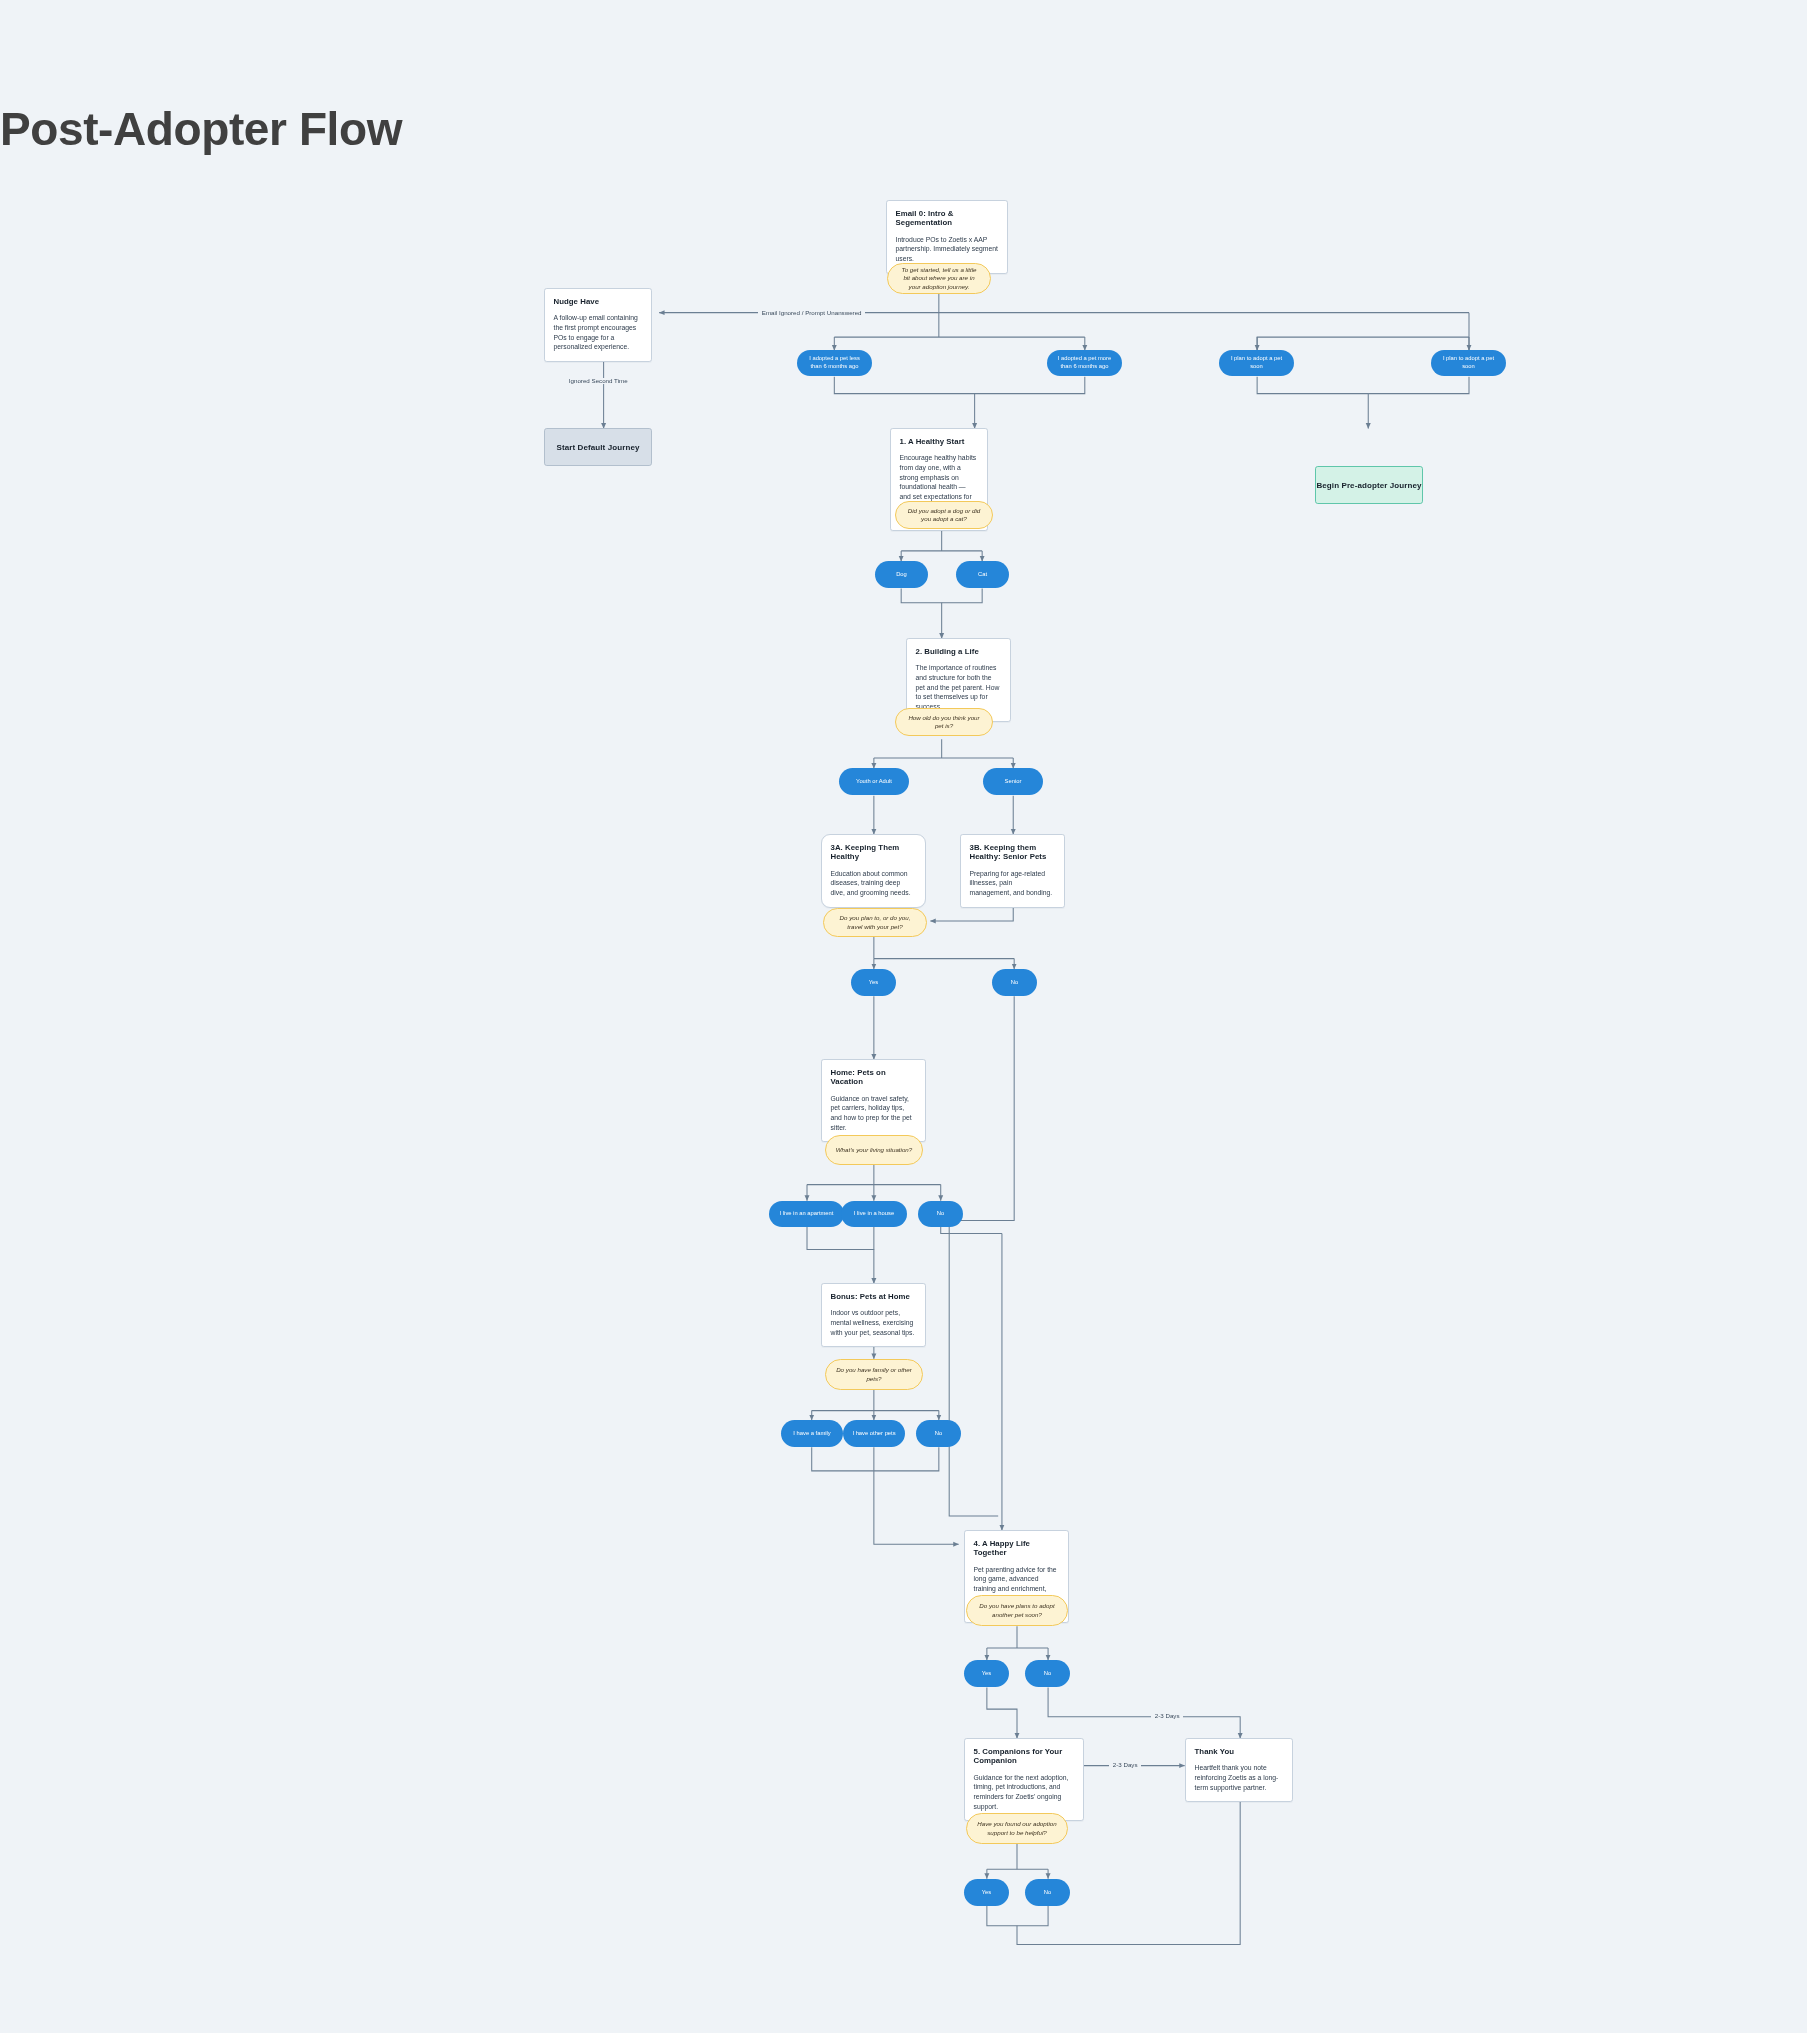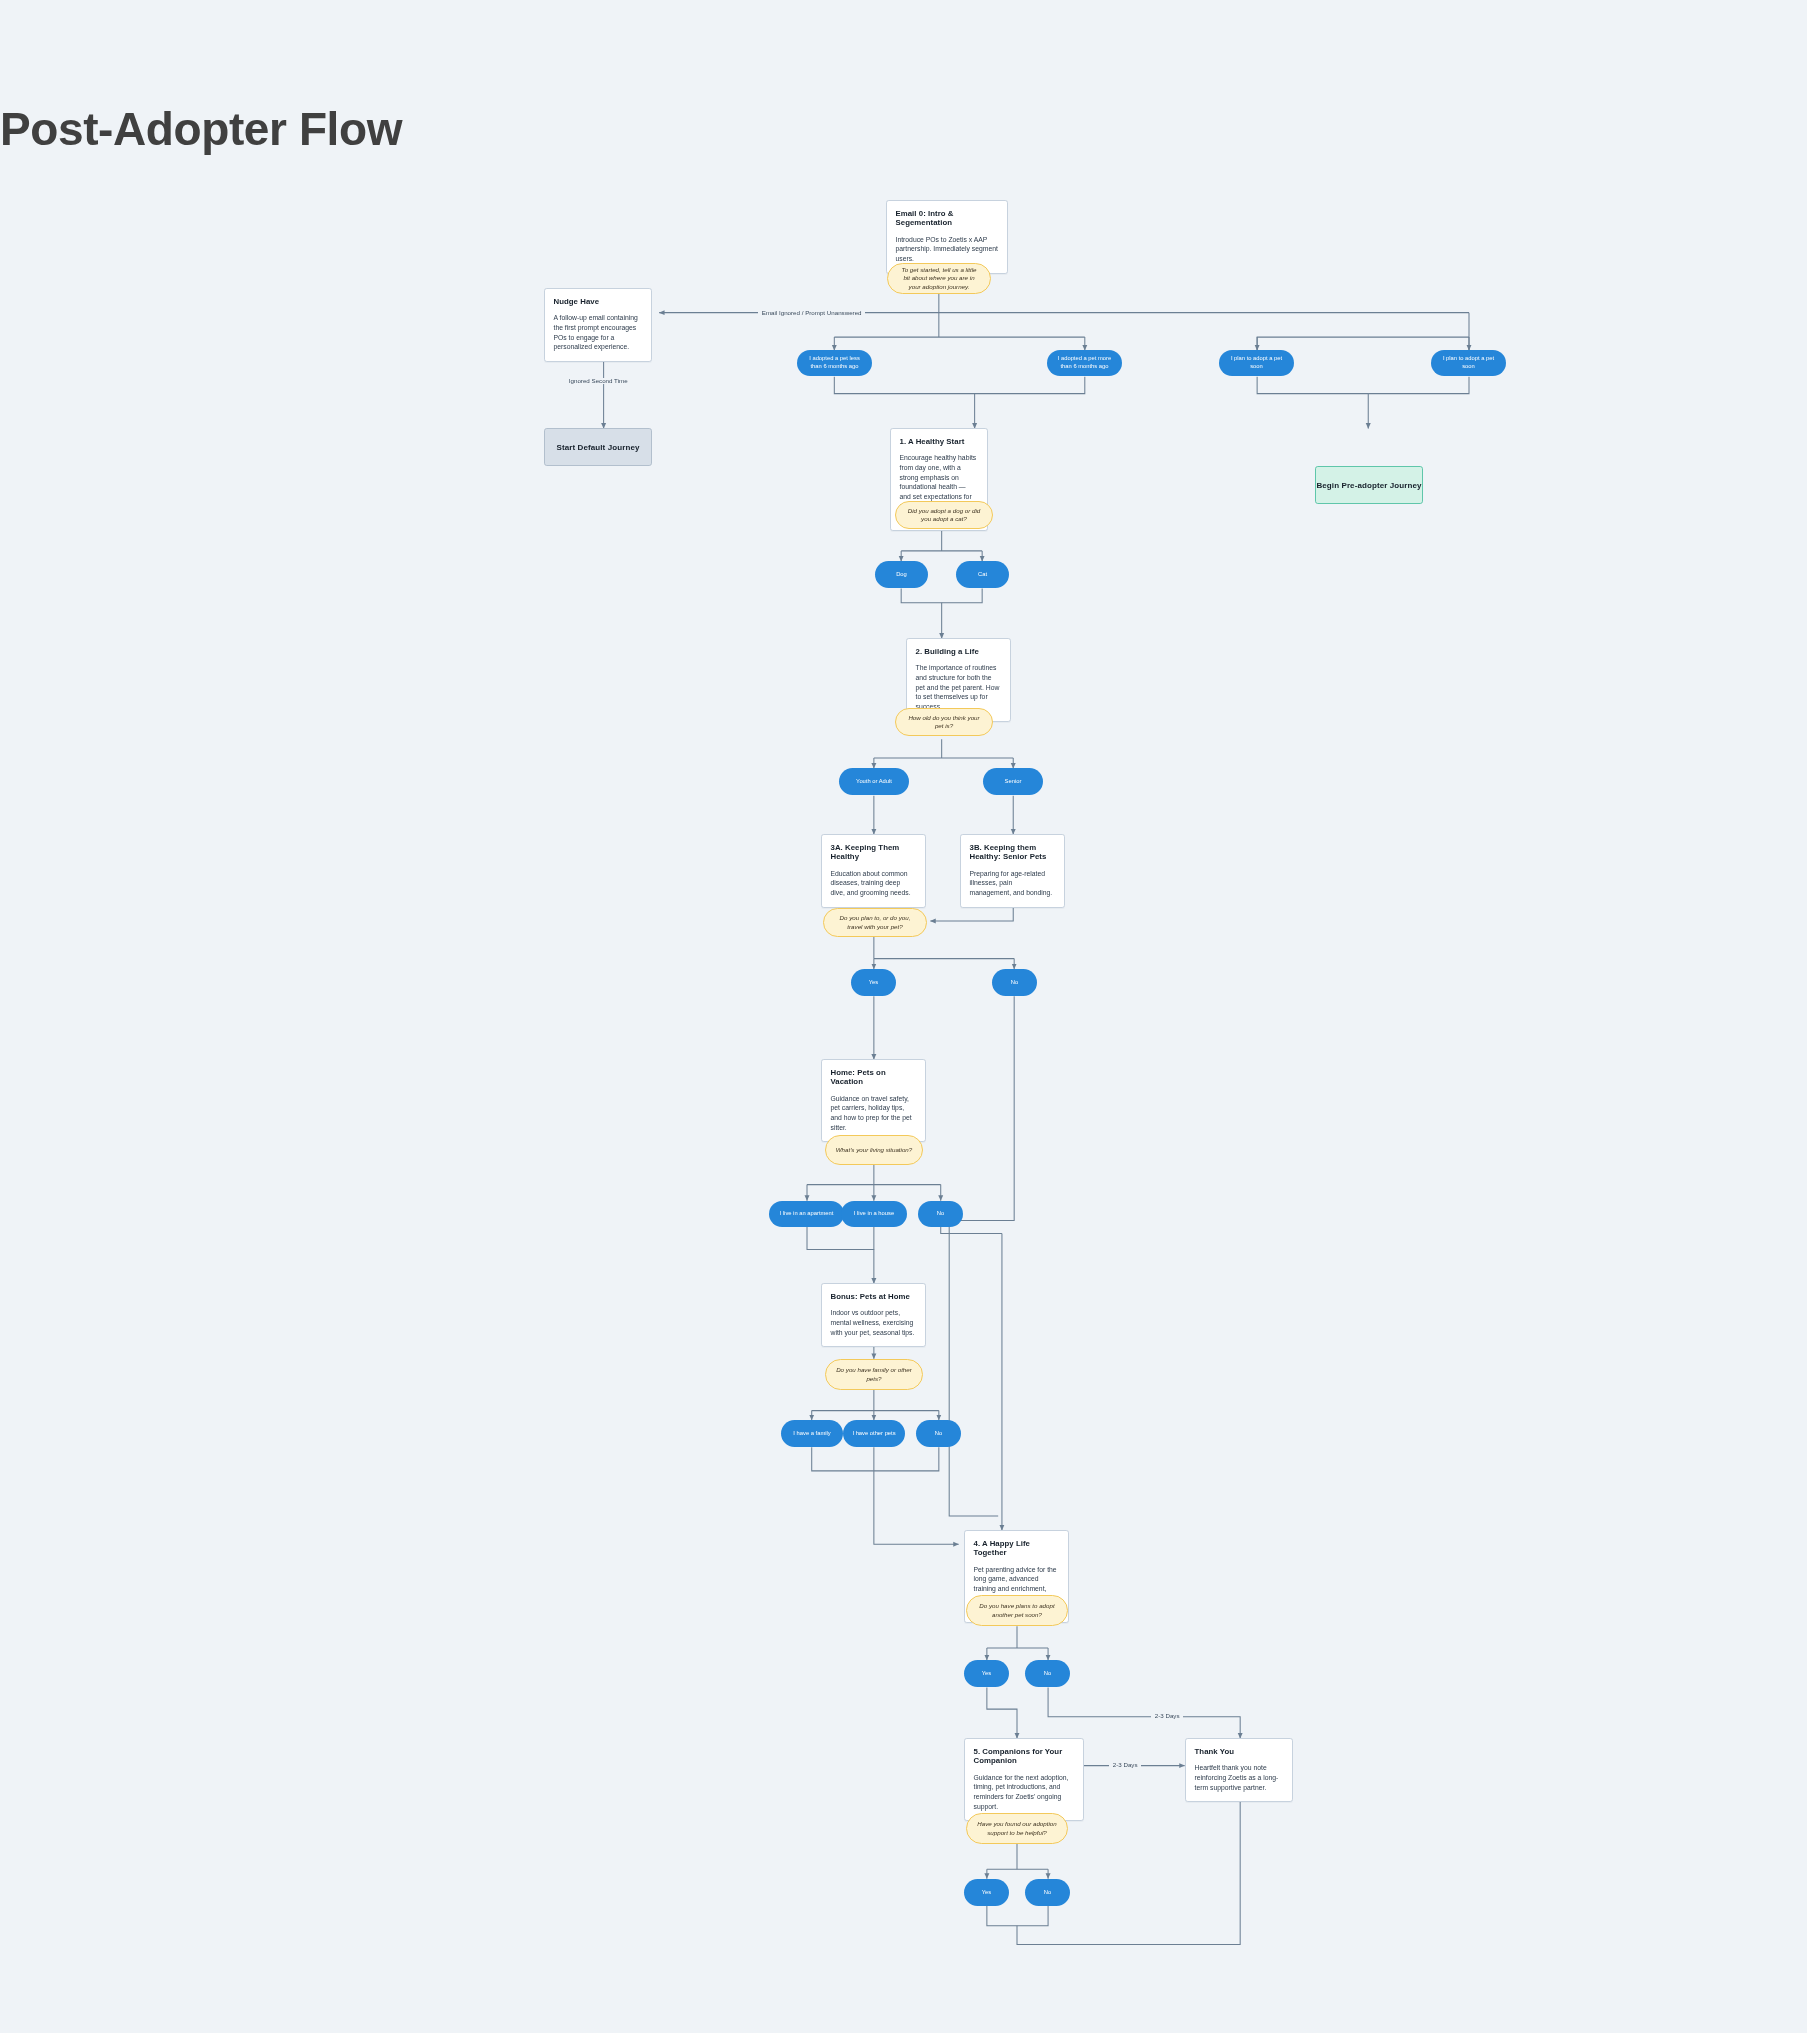--- a/index.html
+++ b/index.html
@@ -277,21 +277,21 @@
     <span>How old do you think your pet is?</span>
   </div>
 
   <div class="node answer" style="left:839px; top:768px; width:70px; height:27px;">
     <span>Youth or Adult</span>
   </div>
   <div class="node answer" style="left:983px; top:768px; width:60px; height:27px;">
     <span>Senior</span>
   </div>
 
-  <div class="node card" style="left:821px; top:834px; width:105px;">
+  <div class="node card" style="left:821px; top:834px; width:105px;border-radius:9px;">
     <div class="ttl">3A. Keeping Them Healthy</div>
     <div class="desc">Education about common diseases, training deep dive, and grooming needs.</div>
   </div>
   <div class="node card" style="left:960px; top:834px; width:105px;">
     <div class="ttl">3B. Keeping them Healthy: Senior Pets</div>
     <div class="desc">Preparing for age-related illnesses, pain management, and bonding.</div>
   </div>
 
   <div class="node question" style="left:823px; top:908px; width:104px; height:29px;">
     <span>Do you plan to, or do you, travel with your pet?</span>

